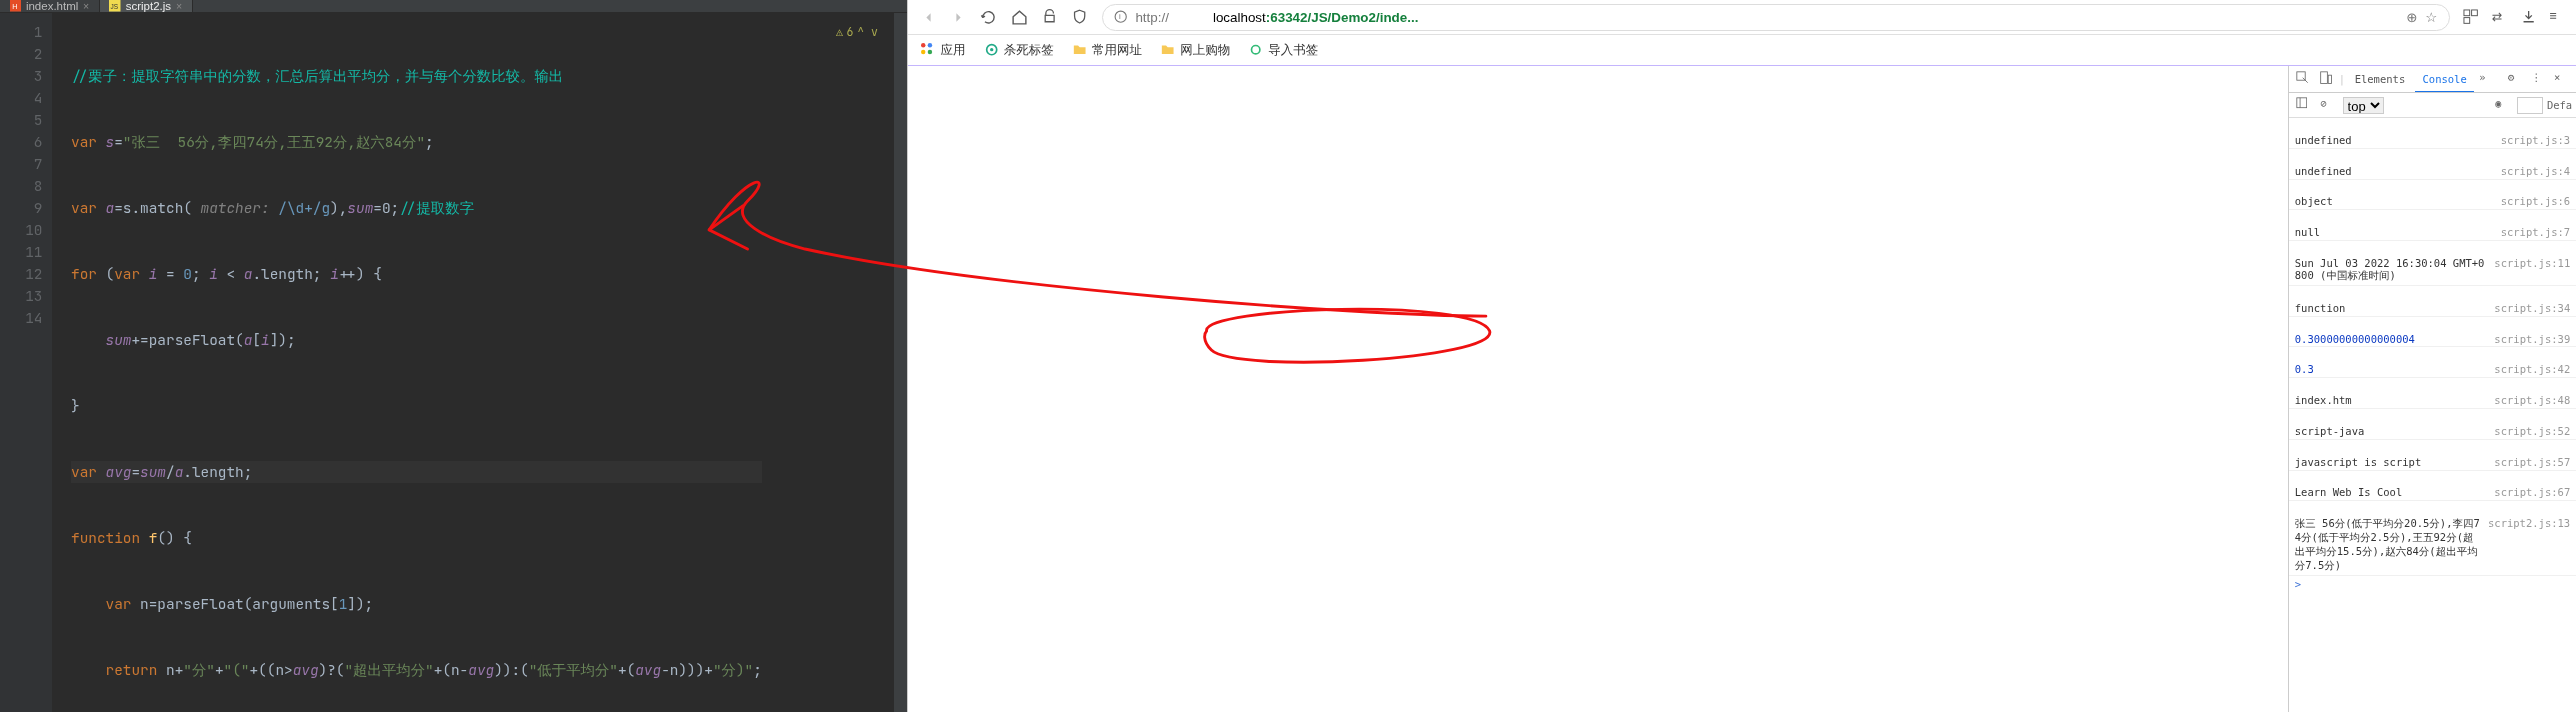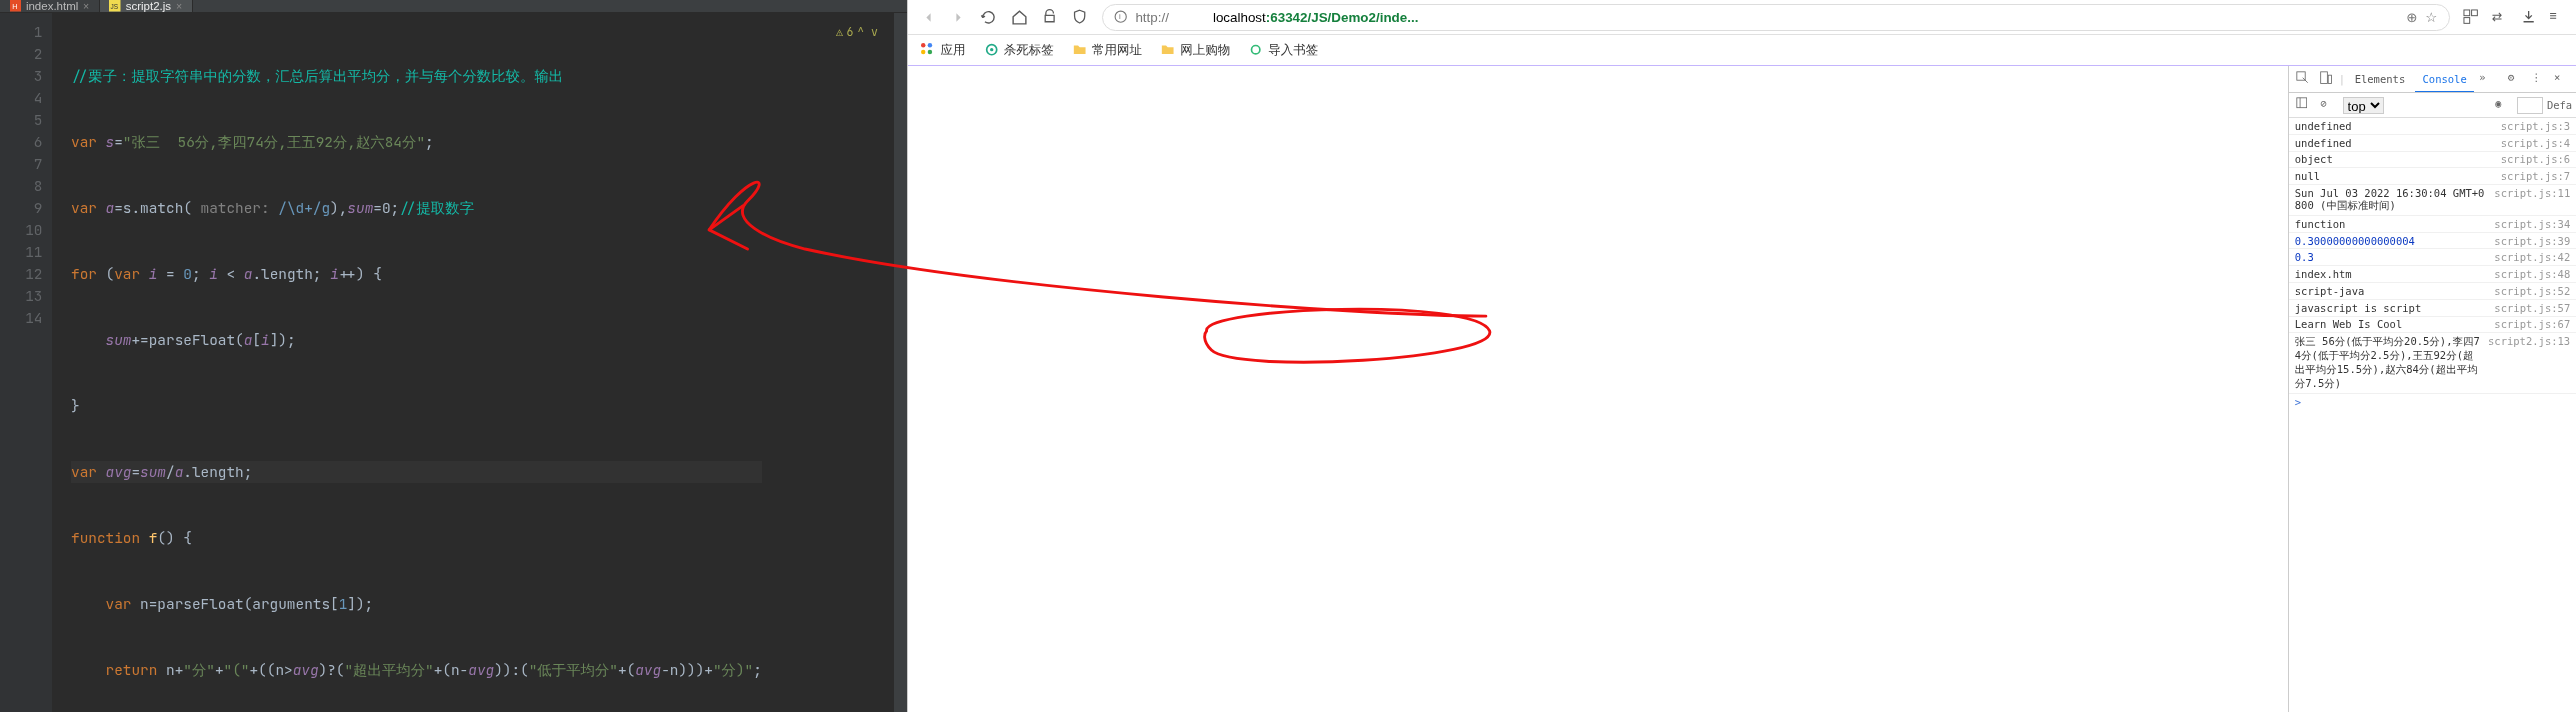--- a/index.html
+++ b/index.html
@@ -18,21 +18,21 @@
   .code { padding:7.7px 0 7.7px 19px; white-space:pre; }
   .code-line { height:22px; }
   .hl-line { background:#323232; }
   .c-comment { color:#14b8a6; }
   .c-key { color:#cc7832; }
   .c-var { color:#9876aa; font-style:italic; }
   .c-str { color:#6a8759; }
   .c-num { color:#6897bb; }
   .c-regex { color:#6897bb; }
   .c-func { color:#ffc66d; }
-  .c-param { color:#808080; }
+  .c-param { color:#808080; font-style:italic; }
   .warn-badge { position:absolute; top:7.7px; right:29px; color:#a9a94f; font-size:11.5px; display:flex; align-items:center; gap:3.8px; }
   .minimap-strip { position:absolute; right:0; top:0; bottom:0; width:13.4px; background:#3c3f41; }
 
   
   .browser { position:absolute; left:907px; top:0; right:0; height:712px; background:#fff; display:flex; flex-direction:column; border-left:1px solid #ccc; }
   .addr-bar { height:35px; display:flex; align-items:center; gap:13.4px; padding:0 11.5px; border-bottom:1px solid #e0e0e0; }
   .nav-ico { width:17px; height:17px; color:#5a5a5a; display:flex; align-items:center; justify-content:center; cursor:pointer; }
   .nav-ico.disabled { color:#c2c2c2; }
   .url-box { flex:1; display:flex; align-items:center; gap:7.7px; height:27px; border:1px solid #ddd; border-radius:13.4px; padding:0 11.5px; font-size:13.4px; color:#333; }
   .url-box .host { color:#000;padding-left:44px; }
@@ -47,21 +47,21 @@
   
   .devtools { width:288px; border-left:1px solid #ccc; display:flex; flex-direction:column; font-family:Menlo,Consolas,monospace; font-size:10.5px; }
   .dt-tabs { height:27px; display:flex; align-items:center; border-bottom:1px solid #ccc; padding:0 3.8px; gap:1.9px; }
   .dt-ico { width:15.3px; height:15.3px; color:#666; cursor:pointer; margin:0 2.9px; }
   .dt-tab { padding:0 7.7px; height:100%; display:flex; align-items:center; color:#555; cursor:pointer; }
   .dt-tab.active { color:#1a73e8; border-bottom:1.9px solid #1a73e8; }
   .dt-sub { height:25px; display:flex; align-items:center; border-bottom:1px solid #ddd; padding:0 3.8px; gap:3.8px; }
   .dt-sub select { font-size:13px; border:1px solid #ccc; height:17px; }
   .dt-filter { width:25px; height:17px; border:1px solid #ccc; font-size:12px; padding:0 12px; }
   .console-log { flex:1; overflow-y:auto; }
-  .log-row { display:flex; justify-content:space-between; padding:1.9px 5.8px; border-bottom:1px solid #f0f0f0; gap:7.7px; }
+  .log-row { display:flex; justify-content:space-between; padding:1.9px 5.8px; border-bottom:1px solid #f0f0f0; gap:7.7px;margin-top:14px; }
   .log-row.highlight { background:#fff; }
   .log-msg { color:#333; word-break:break-all; flex:1; }
   .log-src { color:#999; white-space:nowrap; }
   .log-msg.blue { color:#0b39c2; }
   .prompt-row { padding:1.9px 5.8px; color:#3e72d6; }
 
   
   .annot { position:absolute; pointer-events:none; z-index:50; }
   .annot svg { overflow:visible; }
 

